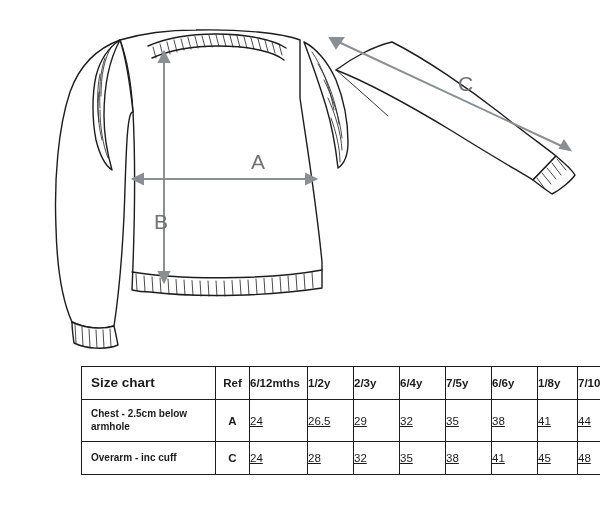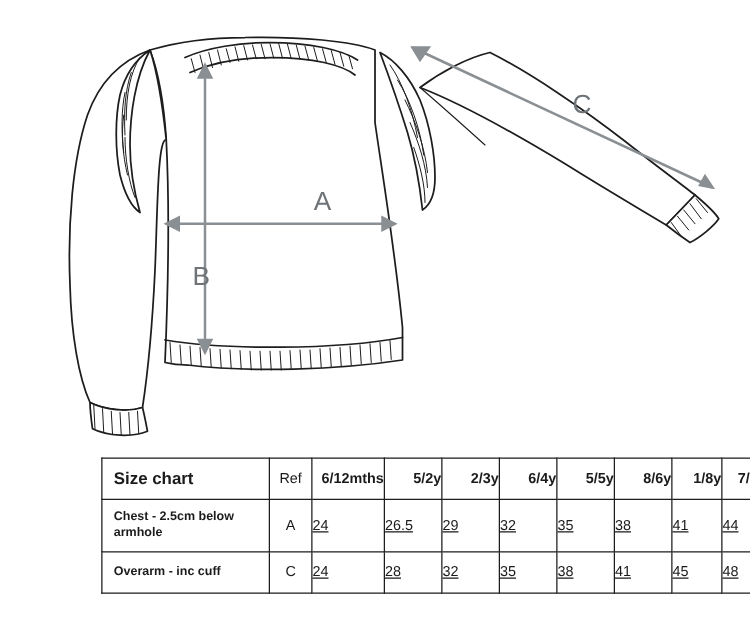--- a/index.html
+++ b/index.html
@@ -66,25 +66,25 @@
   th.head-title, td.row-title {
     text-align: left;
     padding-left: 9px;
     font-weight: bold;
     line-height: 1.25;
   }
   th.head-title { font-size: 13.5px; }
   td.row-title { font-size: 10px; }
   th.head-ref, td.cell-ref {
     text-align: center;
-    font-weight: normal;
+    font-weight: bold;
     font-size: 11.5px;
   }
   th.head-size {
-    text-align: right;
+    text-align: left;
     font-weight: bold;
     font-size: 11.5px;
   }
   td.cell-val {
     text-align: left;
     font-size: 11.5px;
     text-decoration: underline;
   }
   tr.tall td { height: 42px; }
 </style>
@@ -232,25 +232,25 @@
   <div class="dim-label" id="label-b">B</div>
   <div class="dim-label" id="label-c">C</div>
 
   <div id="chart-wrap">
     <table>
       <thead>
         <tr>
           <th class="head-title" style="width:134px">Size chart</th>
           <th class="head-ref" style="width:34px">Ref</th>
           <th class="head-size" style="width:58px">6/12mths</th>
-          <th class="head-size" style="width:46px">5/2y</th>
+          <th class="head-size" style="width:46px">1/2y</th>
           <th class="head-size" style="width:46px">2/3y</th>
           <th class="head-size" style="width:46px">6/4y</th>
-          <th class="head-size" style="width:46px">5/5y</th>
-          <th class="head-size" style="width:46px">8/6y</th>
+          <th class="head-size" style="width:46px">7/5y</th>
+          <th class="head-size" style="width:46px">6/6y</th>
           <th class="head-size" style="width:40px">1/8y</th>
           <th class="head-size" style="width:42px">7/10y</th>
         </tr>
       </thead>
       <tbody>
         <tr class="tall">
           <td class="row-title">Chest - 2.5cm below armhole</td>
           <td class="cell-ref">A</td>
           <td class="cell-val">24</td>
           <td class="cell-val">26.5</td>

